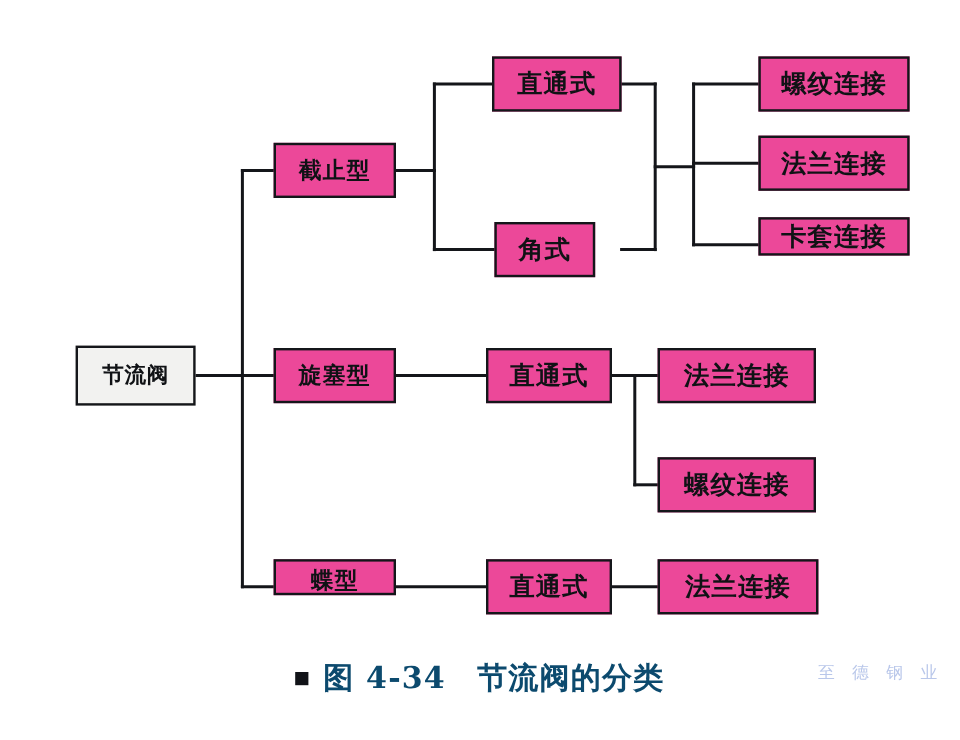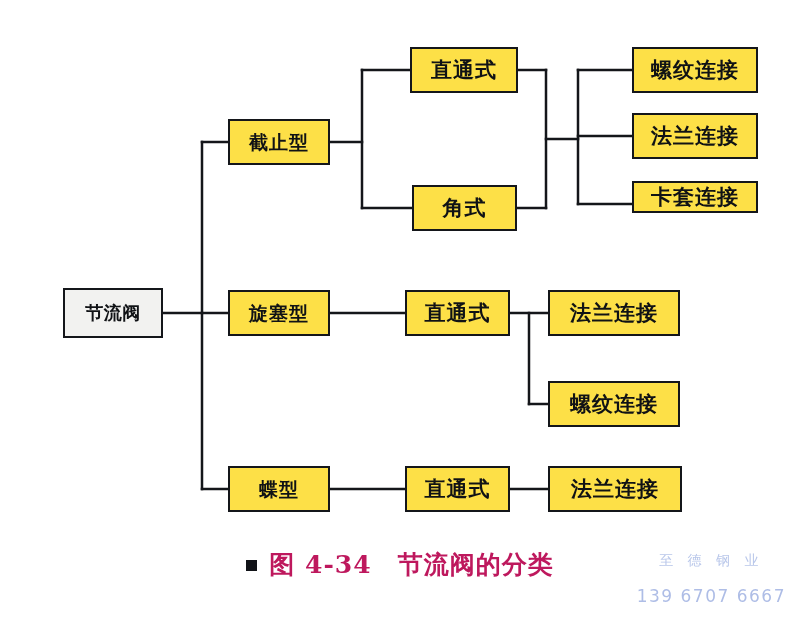--- a/index.html
+++ b/index.html
@@ -25,21 +25,21 @@
     position: absolute;
     top: 0;
     left: 0;
     width: 800px;
     height: 617px;
   }
   .node {
     position: absolute;
     box-sizing: border-box;
     border: 2.5px solid #14161a;
-    background: #fde047;
+    background: #ec4899;
     display: flex;
     align-items: center;
     justify-content: center;
     color: #101215;
     font-family: "DejaVu Sans", "Liberation Sans", sans-serif;
     font-weight: 700;
     font-size: 21px;
     letter-spacing: 1px;
     line-height: 1;
     white-space: nowrap;
@@ -51,21 +51,21 @@
   }
   .node.small {
     font-size: 19px;
   }
   .caption {
     position: absolute;
     left: 0;
     top: 548px;
     width: 800px;
     text-align: center;
-    color: #be185d;
+    color: #0c4a6e;
     font-family: "DejaVu Serif", "Liberation Serif", serif;
     font-weight: 700;
     font-size: 25px;
     letter-spacing: 1px;
   }
   .caption .bullet {
     display: inline-block;
     width: 11px;
     height: 11px;
     background: #111318;
@@ -143,28 +143,28 @@
   <div class="node root" style="left:63px; top:288px; width:100px; height:50px;">
     <span>节流阀</span>
   </div>
 
   <div class="node small" style="left:228px; top:119px; width:102px; height:46px;">
     <span>截止型</span>
   </div>
   <div class="node small" style="left:228px; top:290px; width:102px; height:46px;justify-content:center;">
     <span>旋塞型</span>
   </div>
-  <div class="node small" style="left:228px; top:466px; width:102px; height:46px;">
+  <div class="node small" style="left:228px; top:466px; width:102px; height:30px;align-items:flex-end;">
     <span>蝶型</span>
   </div>
 
   <div class="node" style="left:410px; top:47px; width:108px; height:46px;">
     <span>直通式</span>
   </div>
-  <div class="node" style="left:412px; top:185px; width:105px; height:46px;justify-content:center;">
+  <div class="node" style="left:412px; top:185px; width:84px; height:46px;justify-content:center;">
     <span>角式</span>
   </div>
   <div class="node" style="left:405px; top:290px; width:105px; height:46px;">
     <span>直通式</span>
   </div>
   <div class="node" style="left:405px; top:466px; width:105px; height:46px;">
     <span>直通式</span>
   </div>
 
   <div class="node" style="left:632px; top:47px; width:126px; height:46px;">
@@ -185,16 +185,15 @@
   <div class="node" style="left:548px; top:466px; width:134px; height:46px;">
     <span>法兰连接</span>
   </div>
 
   <div class="caption">
     <span class="bullet"></span><span class="fignum">图 4-34</span><span>节流阀的分类</span>
   </div>
 
   <div class="watermark">
     <span class="wm-brand">至 德 钢 业</span>
-    <span class="wm-phone">139 6707 6667</span>
   </div>
 
 </div>
 
 </body></html>

